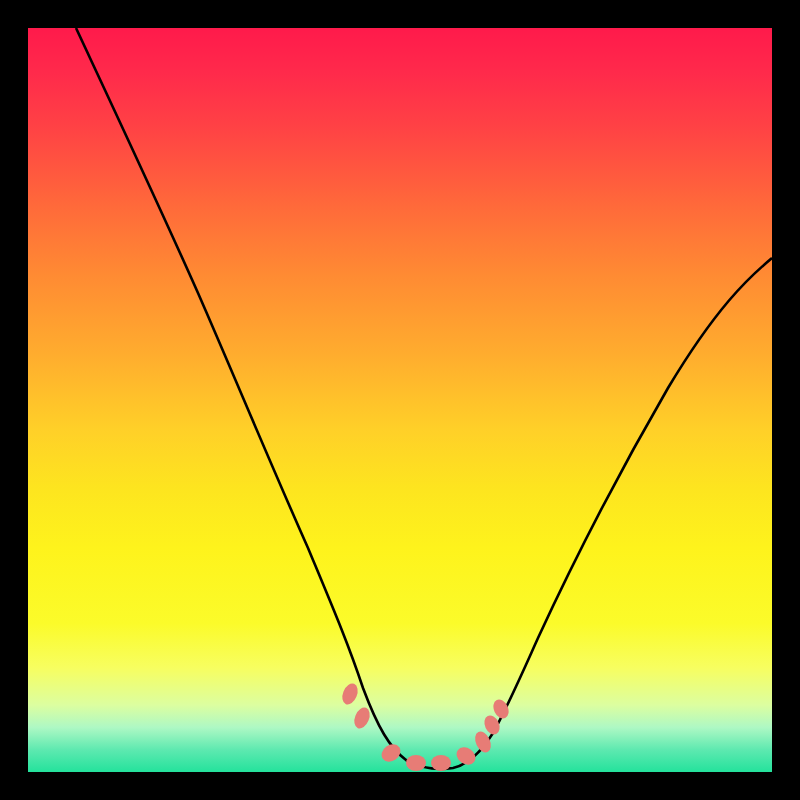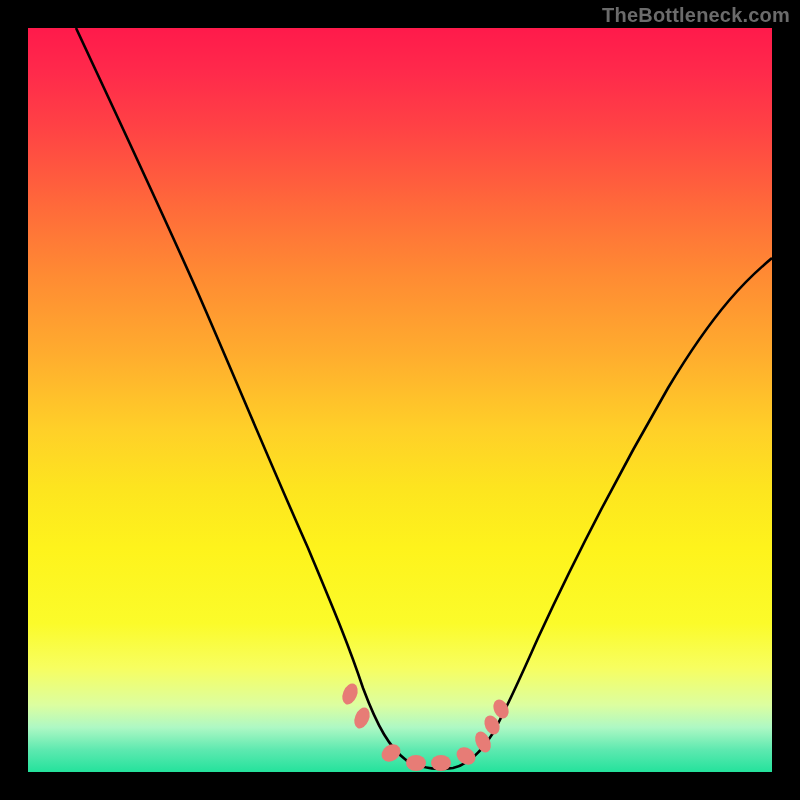--- a/index.html
+++ b/index.html
@@ -96,14 +96,13 @@
         <ellipse class="marker" cx="388" cy="735" rx="10" ry="8"></ellipse>
         <ellipse class="marker" cx="413" cy="735" rx="10" ry="8"></ellipse>
         <ellipse class="marker" cx="438" cy="728" rx="8" ry="10" transform="rotate(-55 438 728)"></ellipse>
         <ellipse class="marker" cx="455" cy="714" rx="7" ry="11" transform="rotate(-25 455 714)"></ellipse>
         <ellipse class="marker" cx="464" cy="697" rx="7" ry="10" transform="rotate(-25 464 697)"></ellipse>
         <ellipse class="marker" cx="473" cy="681" rx="7" ry="10" transform="rotate(-25 473 681)"></ellipse>
       </g>
     </svg>
   </div>
 
-  <div class="watermark">TheBottleneck.com</div>
 </div>
 
 </body></html>

